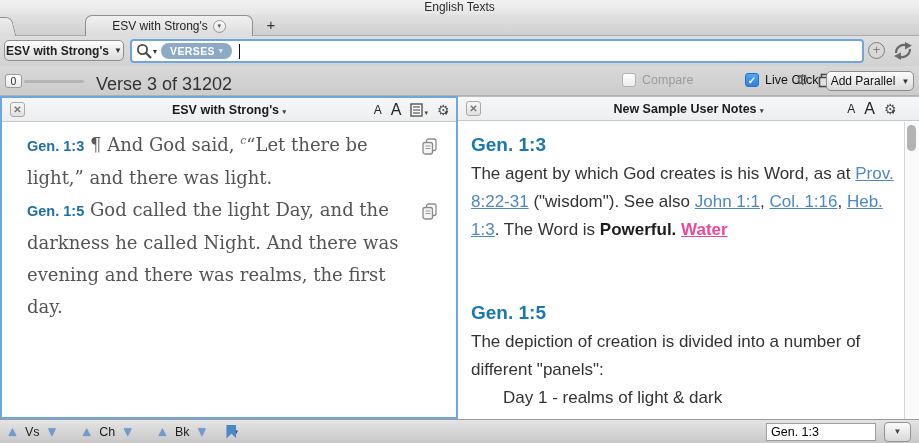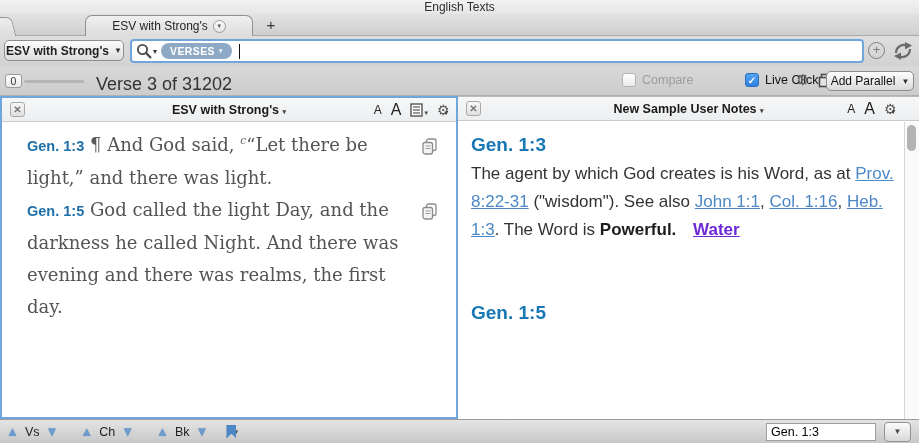--- a/index.html
+++ b/index.html
@@ -65,21 +65,21 @@
   .pilcrow { color:#5a5a5a; }
   sup.xnote { font-style:italic; font-size:11px; color:#6a6a6a; vertical-align:super; line-height:0; }
   .copyic { position:absolute; right:-8px; top:4px; width:16px; height:17px; }
 
   
   #note-list { position:absolute; left:0; right:15px; top:25px; bottom:0; overflow:hidden; padding:10px 10px 0 13px; font-size:17px; line-height:28px; color:#333; }
   .note-heading { font-size:19px; font-weight:bold; color:#1878b6; line-height:26px; margin-bottom:2px; }
   .note + .note { margin-top:56px; }
   .note a, .nlink { color:#4d88c6; text-decoration:underline; cursor:pointer; }
   .nbold { font-weight:bold; color:#1c1c1c; }
-  .nboldlink { font-weight:bold; color:#6d28d9; text-decoration:underline; cursor:pointer;margin-left:12px; }
+  .nboldlink { font-weight:bold; color:#ec4899; text-decoration:underline; cursor:pointer; }
   .nline { display:block; padding-left:32px; }
 
   
   #right-scrollbar { position:absolute; right:0; top:25px; bottom:0; width:15px; background:#fafafa; border-left:1px solid #d6d6d6; }
   #right-scroll-thumb { position:absolute; left:2px; top:3px; width:9px; height:26px; background:#b3b3b3; border-radius:5px; }
 
   
   #bottombar { left:0; top:419px; width:919px; height:24px; background:linear-gradient(#e4e4e4,#c8c8c8); border-top:1px solid #9b9b9b; display:flex; align-items:center; padding:0 6px; gap:4px; }
   .tri { font-size:13px; color:#6e9cce; line-height:1; text-shadow:0 0 1px #4d7cab; }
   .navlbl { font-size:12.5px; color:#1d1d1d; margin:0 2px; }
@@ -211,20 +211,21 @@
         <span><span class="gear-glyph">⚙</span><span class="tiny-arrow">▾</span></span>
       </div>
     </div>
     <div id="note-list">
         <div class="note">
           <div class="note-heading">Gen. 1:3</div>
           <div><span>The agent by which God creates is his Word, as at </span><span class="nlink">Prov. 8:22-31</span><span> ("wisdom"). See also </span><span class="nlink">John 1:1</span><span>, </span><span class="nlink">Col. 1:16</span><span>, </span><span class="nlink">Heb. 1:3</span><span>. The Word is </span><span class="nbold">Powerful.</span><span> </span><span class="nboldlink">Water</span></div>
         </div>
         <div class="note">
           <div class="note-heading">Gen. 1:5</div>
+          <div><span>The depiction of creation is divided into a number of different "panels":</span><span class="nline">Day 1 - realms of light &amp; dark</span><span class="nline">Day 4 - realms filled w/ heavenly lights (sun &amp;</span></div>
         </div>
       </div>
     <div id="right-scrollbar">
       <div id="right-scroll-thumb"></div>
     </div>
   </div>
 </div>
 
 <div id="bottombar" class="abs">
   <span class="tri">▲</span>

